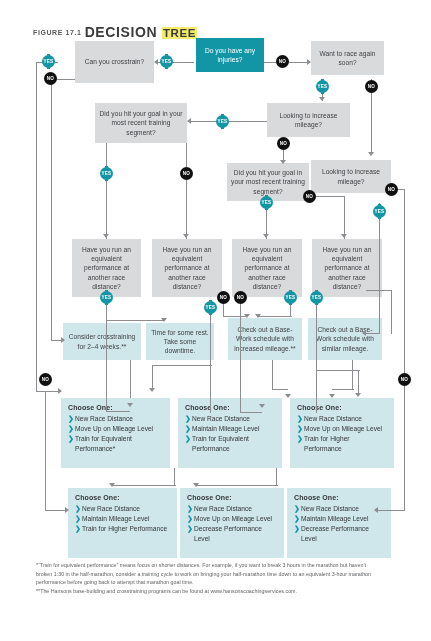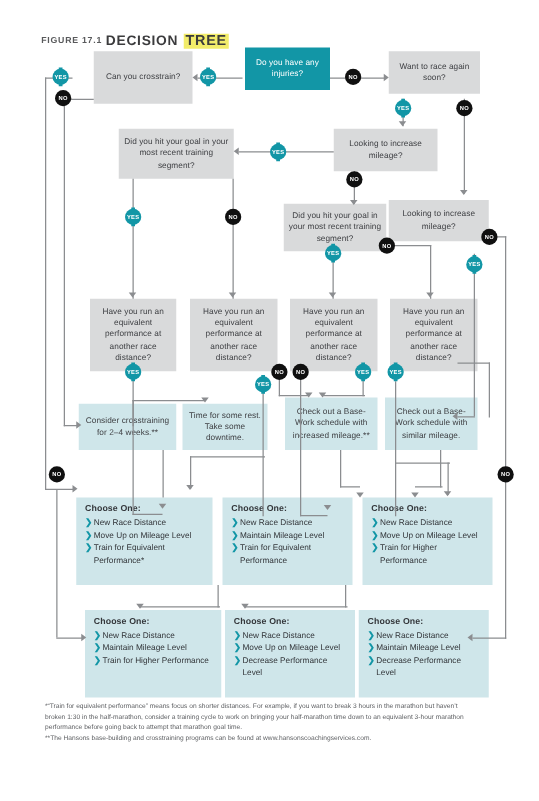--- a/index.html
+++ b/index.html
@@ -28,21 +28,21 @@
     font-weight: bold;
     letter-spacing: 0.4px;
   }
   #title .fig {
     font-size: 7px;
     color: #58595b;
     letter-spacing: 0.6px;
     vertical-align: 2px;
   }
   #title .word1 {
-    font-size: 11px;
+    font-size: 14px;
     color: #3b3b3d;
     letter-spacing: 0.6px;
     margin-left: 3px;
   }
   #title .word2 {
     font-size: 11.5px;
     color: #3b3b3d;
     letter-spacing: 0.6px;
     background: #f2ec6a;
     padding: 0 1px;

